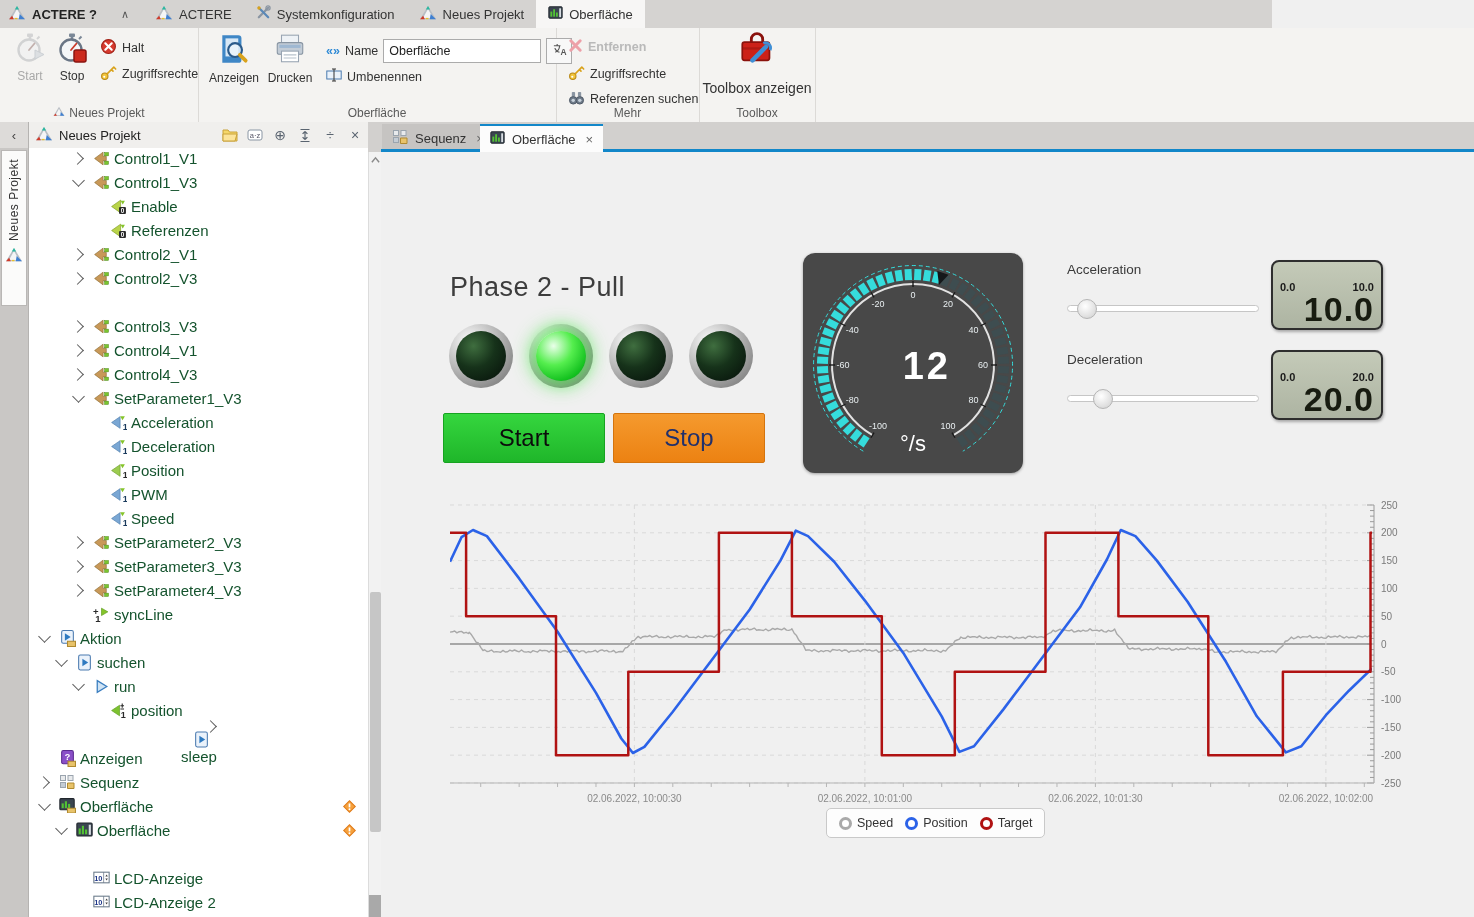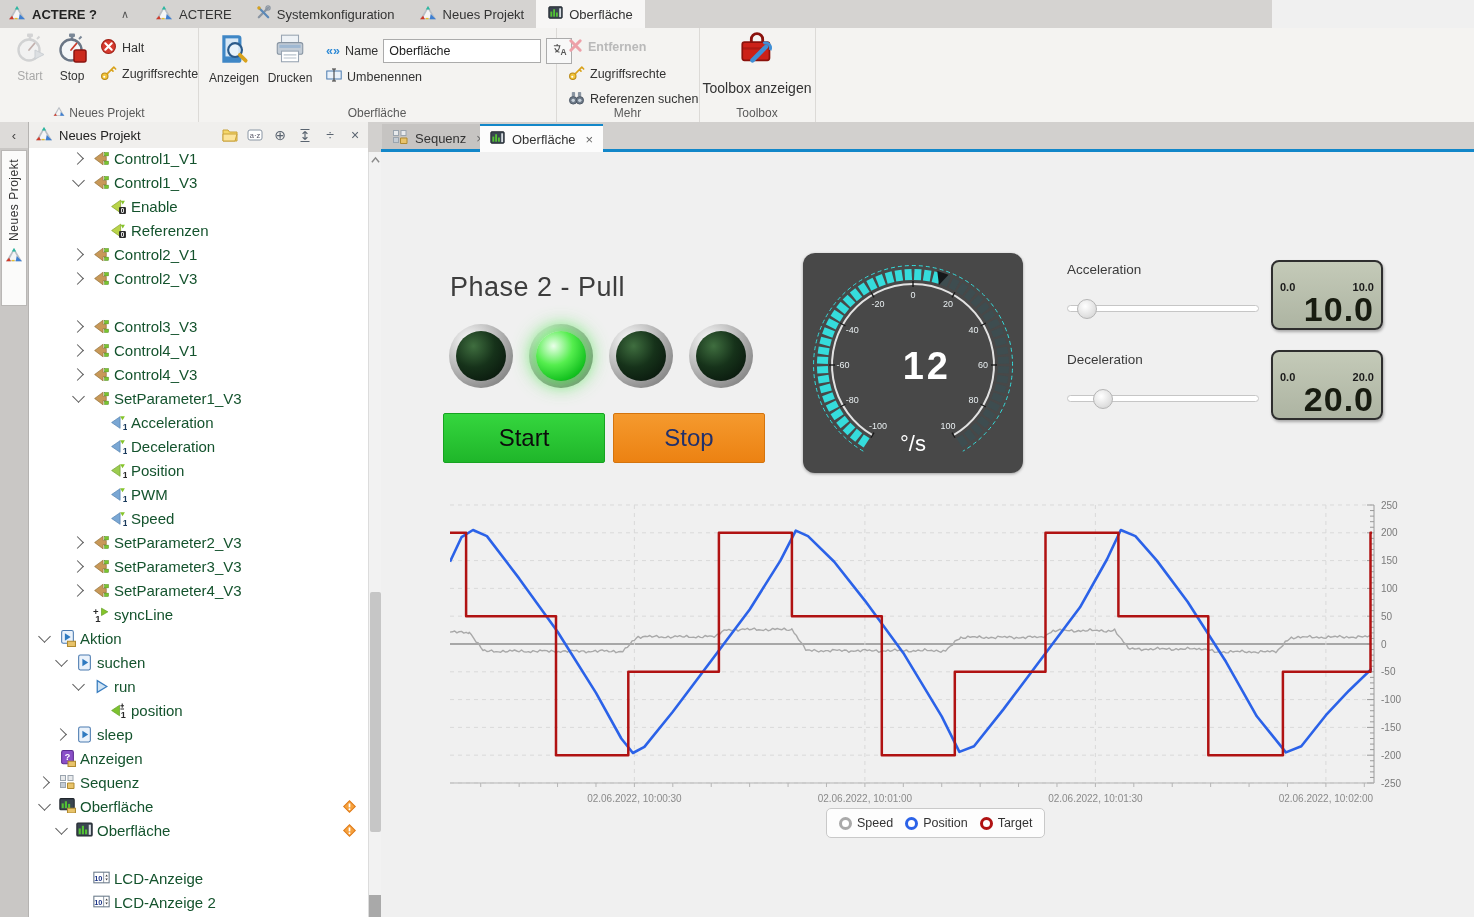--- a/index.html
+++ b/index.html
@@ -550,21 +550,21 @@
         </div>
         <div class="tree-row" style="top: 552px;">
           <span style="display: inline-flex; width: 14px; justify-content: center; flex: 0 0 auto; margin-left: 59px;"></span>
           <span class="tree-ic"><svg width="17" height="17" viewBox="0 0 16 16">
               <path d="M1.5 8 L9 3 V13 Z" fill="#7dc22f" stroke="#5a9a1a" stroke-width="0.6"></path>
               <path d="M11.5 1.5 v4 M9.8 3.5 h3.4 M9.8 6.5 h3.4" stroke="#2a2a2a" stroke-width="1"></path>
               <text x="10" y="15" font-size="8.5" font-weight="bold" fill="#2a2a2a">1</text>
             </svg></span>
           <span class="tree-lbl">position</span>
         </div>
-        <div class="tree-row" style="top: 576px;">
+        <div class="tree-row" style="top: 576px; flex-direction: column;">
           <span style="display: inline-flex; width: 14px; justify-content: center; flex: 0 0 auto; margin-left: 25px;">
             <span class="chev closed"></span>
           </span>
           <span class="tree-ic"><svg width="17" height="17" viewBox="0 0 16 16">
               <rect x="2.5" y="1" width="11" height="14" rx="1.5" fill="#eaf2fb" stroke="#4a7ab0"></rect>
               <path d="M6 4.5 L11.5 8 L6 11.5 Z" fill="#2f7ac0"></path>
             </svg></span>
           <span class="tree-lbl">sleep</span>
         </div>
         <div class="tree-row" style="top: 600px;">

